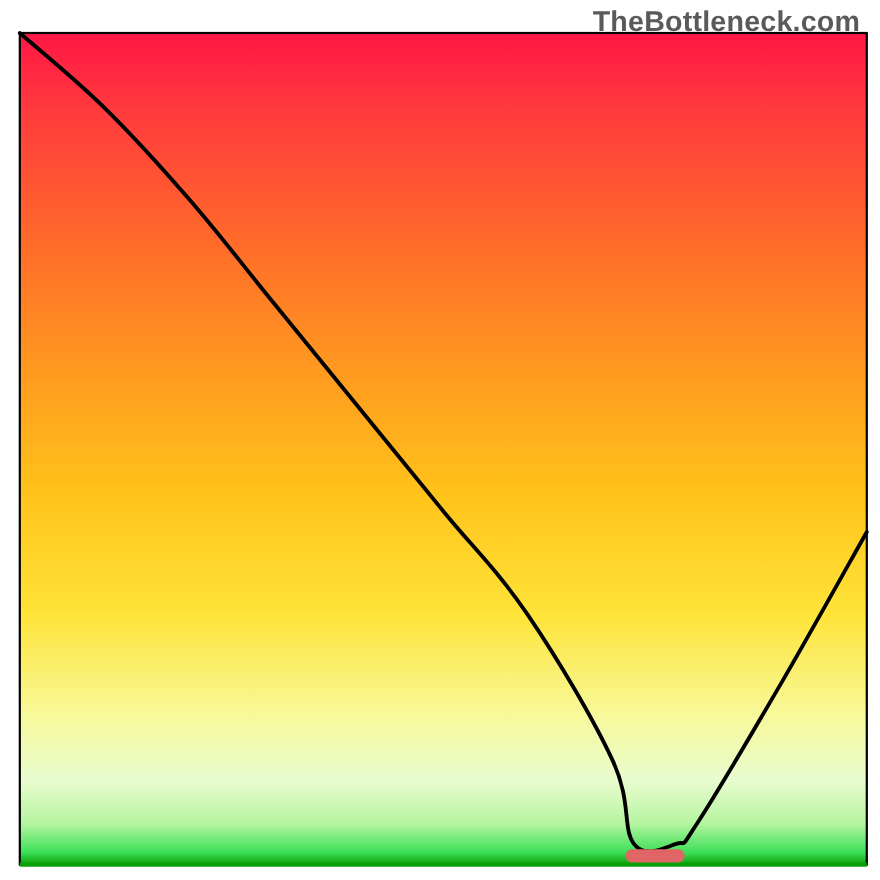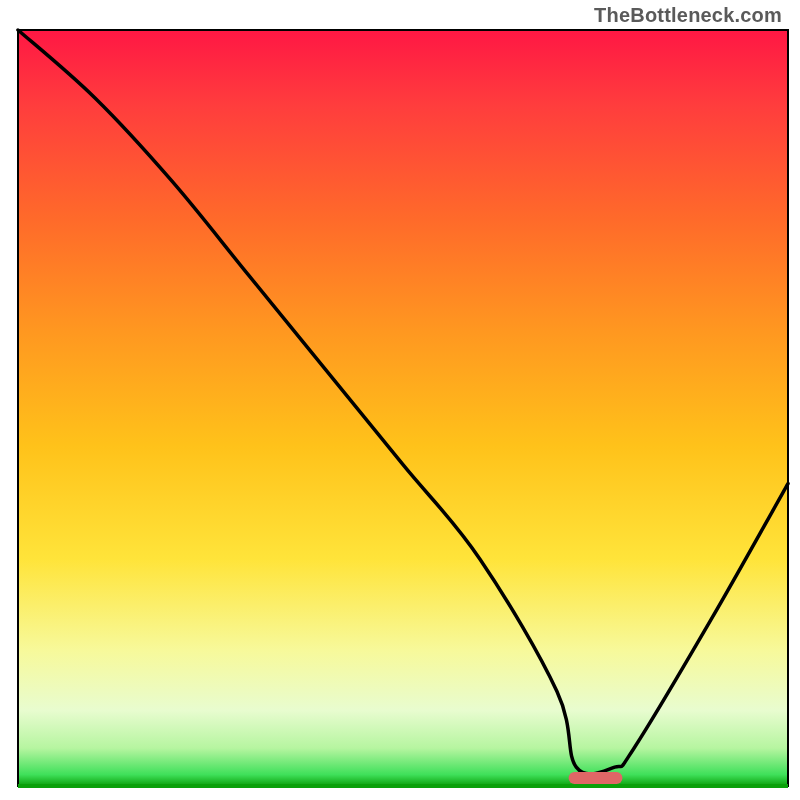--- a/index.html
+++ b/index.html
@@ -12,21 +12,21 @@
   }
   .container {
     position: relative;
     width: 800px;
     height: 800px;
   }
   .watermark {
     position: absolute;
     top: 4px;
     right: 18px;
-    font-size: 20px;
+    font-size: 26px;
     font-weight: 600;
     color: #5a5a5a;
     letter-spacing: 0.2px;
   }
   svg.plot {
     position: absolute;
     left: 0;
     top: 0;
     width: 800px;
     height: 800px;

